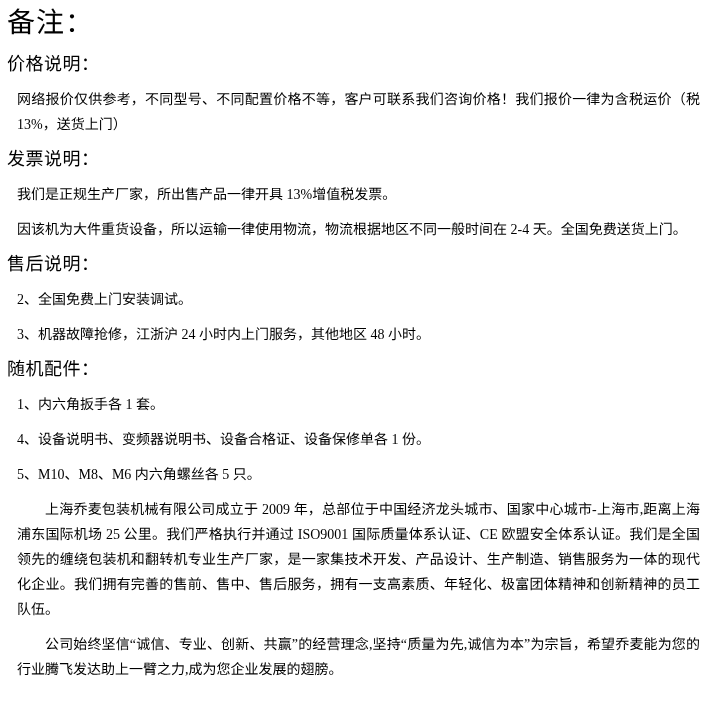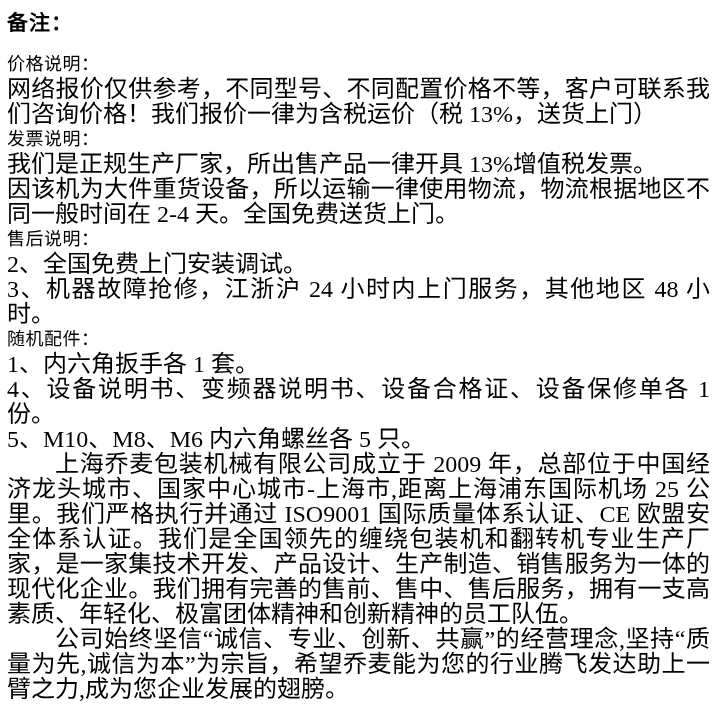--- a/index.html
+++ b/index.html
@@ -13,37 +13,37 @@
     width: 720px;
     height: 718px;
     margin: 0;
     padding: 8px 10px 0 7px;
     background: #ffffff;
     color: #000000;
     font-family: "Liberation Serif", "DejaVu Serif", serif;
     overflow: hidden;
   }
   .doc-title {
-    font-size: 21px;
-    font-weight: bold;
+    font-size: 28px;
+    font-weight: normal;
     line-height: 26px;
     margin: 2px 0 16px 0;
     letter-spacing: 1px;
   }
   .sec-heading {
     font-size: 18px;
     font-weight: normal;
     line-height: 25px;
     margin: 0;
     letter-spacing: 0.5px;
   }
   .sec-line {
-    font-size: 24px;
+    font-size: 14px;
     line-height: 25px;
-    margin: 0;
+    margin: 10px;
     text-align: justify;
   }
   .sec-line.indent {
     text-indent: 2em;
   }
 </style>
 </head>
 <body>
 
 <div class="page">

